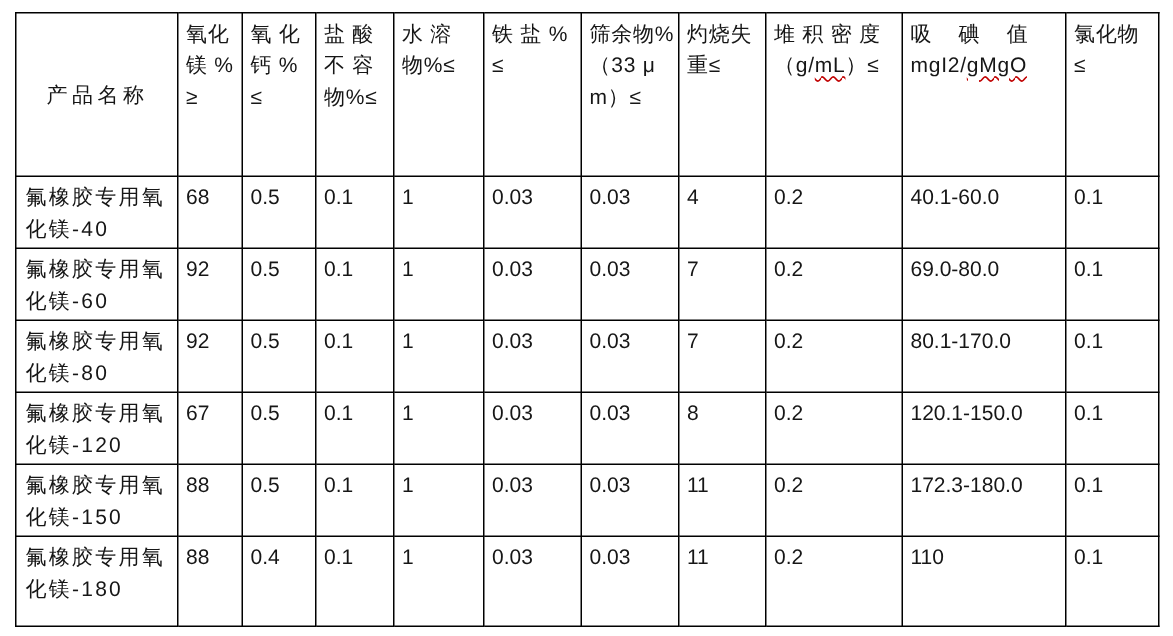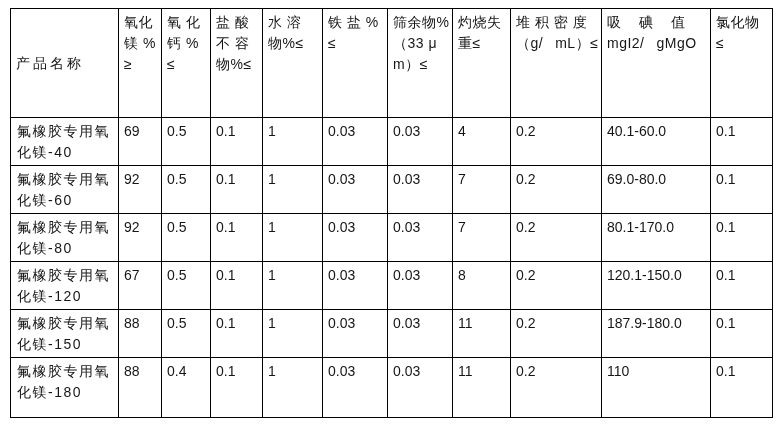--- a/index.html
+++ b/index.html
@@ -26,38 +26,39 @@
     padding: 3px 4px 2px 5px;
     overflow: hidden;
     text-align: left;
     color: #161616;
   }
   .spec th {
     white-space: pre;           
     letter-spacing: 0.5px;
   }
   .spec th.product-head {
+    text-align: center;
     vertical-align: middle;
     letter-spacing: 3px;
     white-space: pre;
   }
   .spec td.name {
     white-space: pre;           
     letter-spacing: 1.5px;
     padding-left: 6px;
   }
   .spec thead tr { height: 109px; }
   .spec tbody tr { height: 48px; }
   .spec tbody tr.last { height: 60px; }
   .sq {
+    text-decoration: underline;
     text-decoration-style: wavy;
     text-decoration-color: #c00000;
     text-decoration-thickness: 1px;
     text-underline-offset: 2px;
-    margin-left: 12px;
   }
 </style>
 </head>
 <body>
 
 <table class="spec">
   <colgroup>
     <col style="width:108px">
       <col style="width:43px">
       <col style="width:49px">
@@ -94,21 +95,21 @@
         <th><span>堆 积 密 度</span><br><span>（g/</span><span class="sq">mL</span><span>）≤</span></th>
         <th><span>吸    碘    值</span><br><span>mgI2/</span><span class="sq">gMgO</span><span></span></th>
         <th>氯化物
 ≤</th>
       </tr>
   </thead>
   <tbody>
     <tr>
         <td class="name">氟橡胶专用氧
 化镁-40</td>
-        <td>69</td>
+        <td>68</td>
         <td>0.5</td>
         <td>0.1</td>
         <td>1</td>
         <td>0.03</td>
         <td>0.03</td>
         <td>4</td>
         <td>0.2</td>
         <td>40.1-60.0</td>
         <td>0.1</td>
       </tr>
@@ -158,21 +159,21 @@
         <td class="name">氟橡胶专用氧
 化镁-150</td>
         <td>88</td>
         <td>0.5</td>
         <td>0.1</td>
         <td>1</td>
         <td>0.03</td>
         <td>0.03</td>
         <td>11</td>
         <td>0.2</td>
-        <td>187.9-180.0</td>
+        <td>172.3-180.0</td>
         <td>0.1</td>
       </tr>
     <tr class="last">
         <td class="name">氟橡胶专用氧
 化镁-180</td>
         <td>88</td>
         <td>0.4</td>
         <td>0.1</td>
         <td>1</td>
         <td>0.03</td>

